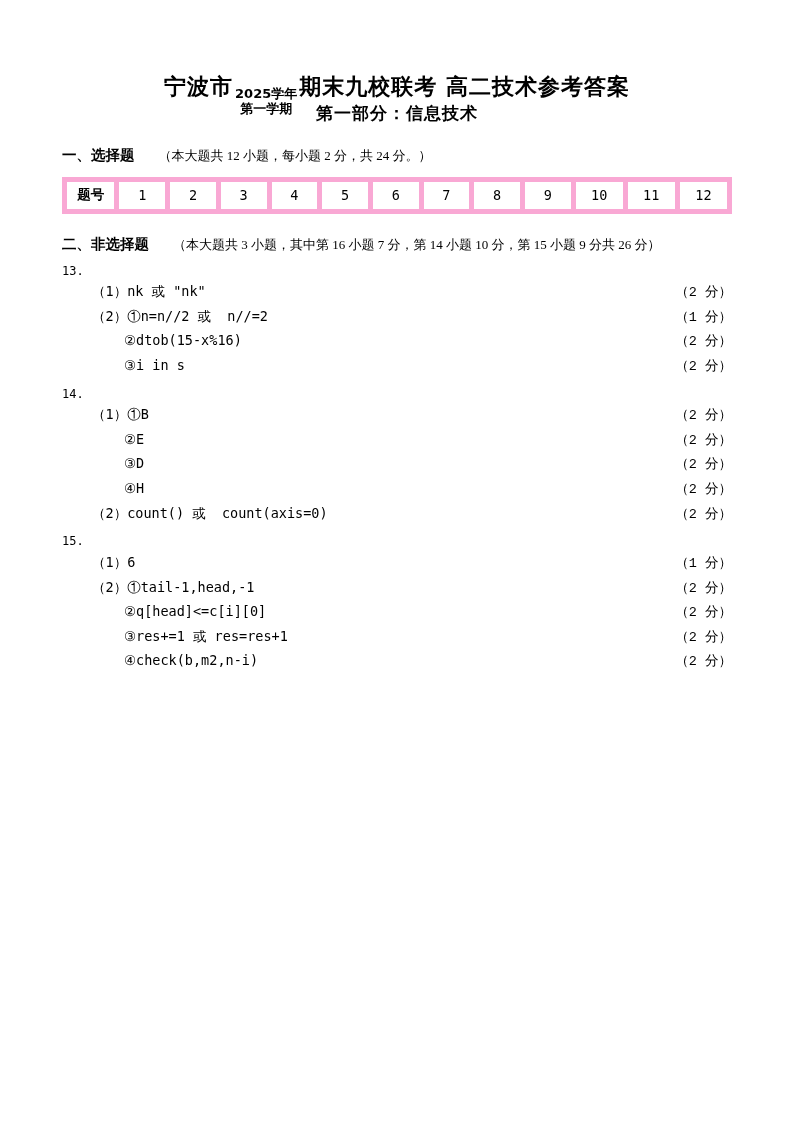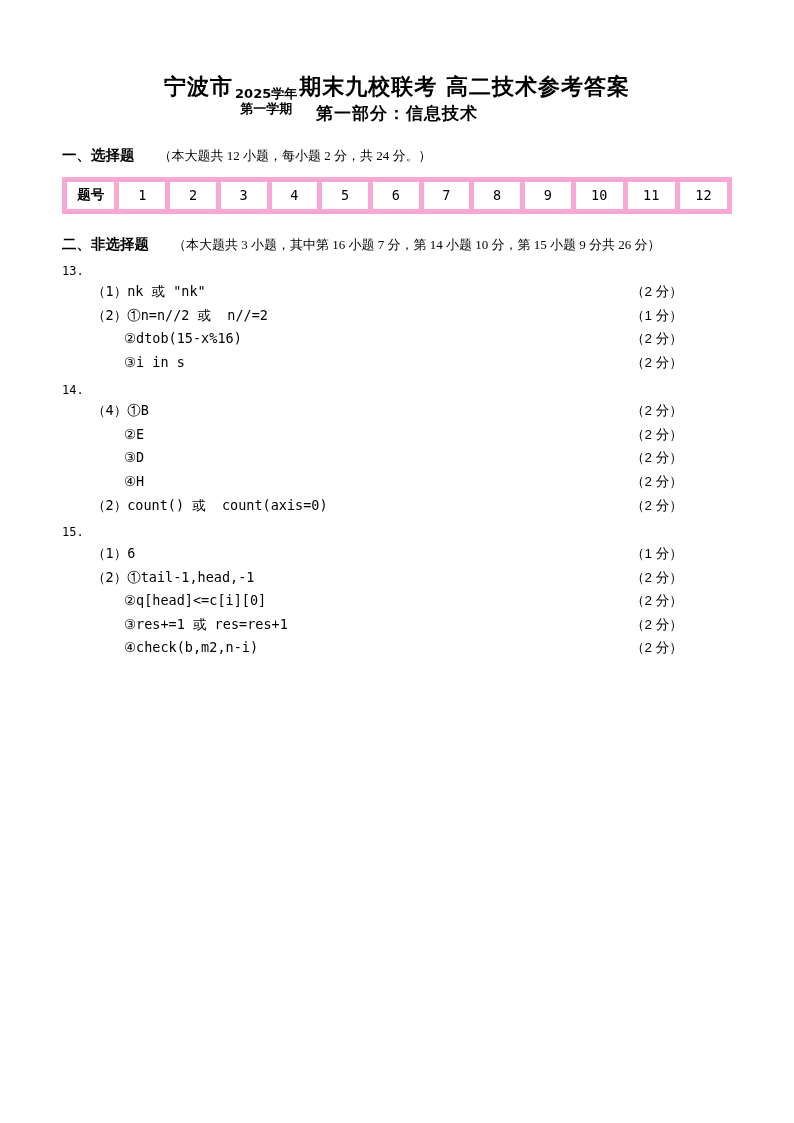--- a/index.html
+++ b/index.html
@@ -118,23 +118,23 @@
   .qline .ind1 { width: 30px; flex: none; }
   .qline .ind2 { width: 62px; flex: none; }
   .qline .txt {
     flex: none;
     white-space: pre;
   }
   .qline .score {
     margin-left: auto;
     width: 150px;
     flex: none;
-    font-family: Liberation Sans, sans-serif;
-    font-size: 13.5px;
-    text-align: center;
+    font-family: Liberation Mono, monospace;
+    font-size: 13.5px;
+    text-align: right;
   }
 </style>
 </head>
 <body>
 
 <div class="page">
 
   <div class="title-row">
     <span class="title-main">宁波市</span><span class="title-frac"><span class="num">2025学年</span><span class="den">第一学期</span></span><span class="title-main">期末九校联考  高二技术参考答案</span>
   </div>
@@ -190,21 +190,21 @@
       <span class="ind2"></span>
       <span class="txt">③i in s</span>
       <span class="score">（2 分）</span>
     </div>
   </div>
 
   <div class="qblock">
     <div class="qnum">14.</div>
     <div class="qline">
       <span class="ind1"></span>
-      <span class="txt">（4）①B</span>
+      <span class="txt">（1）①B</span>
       <span class="score">（2 分）</span>
     </div>
     <div class="qline">
       <span class="ind2"></span>
       <span class="txt">②E</span>
       <span class="score">（2 分）</span>
     </div>
     <div class="qline">
       <span class="ind2"></span>
       <span class="txt">③D</span>

